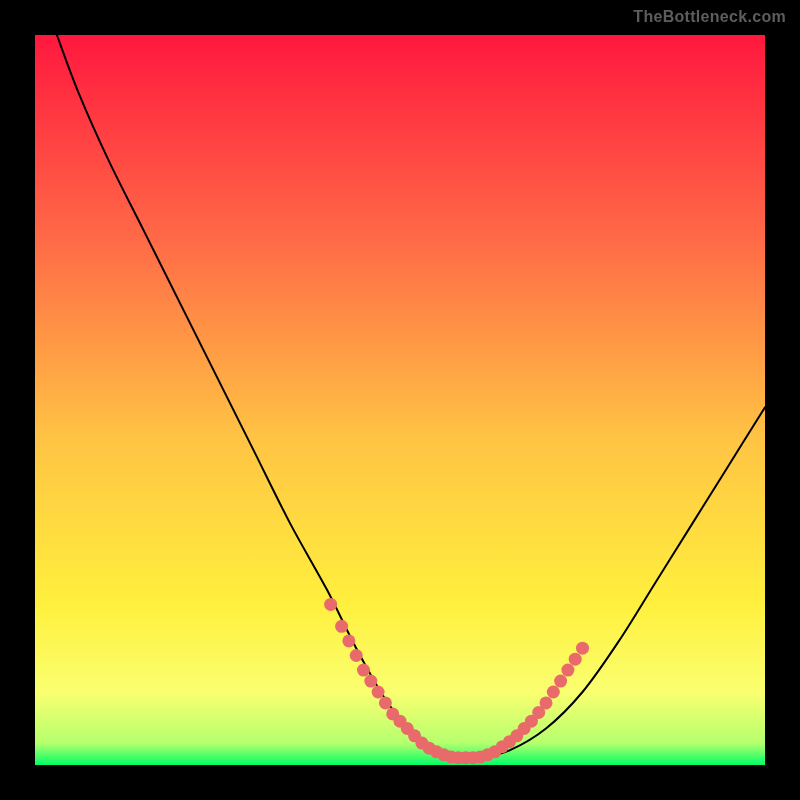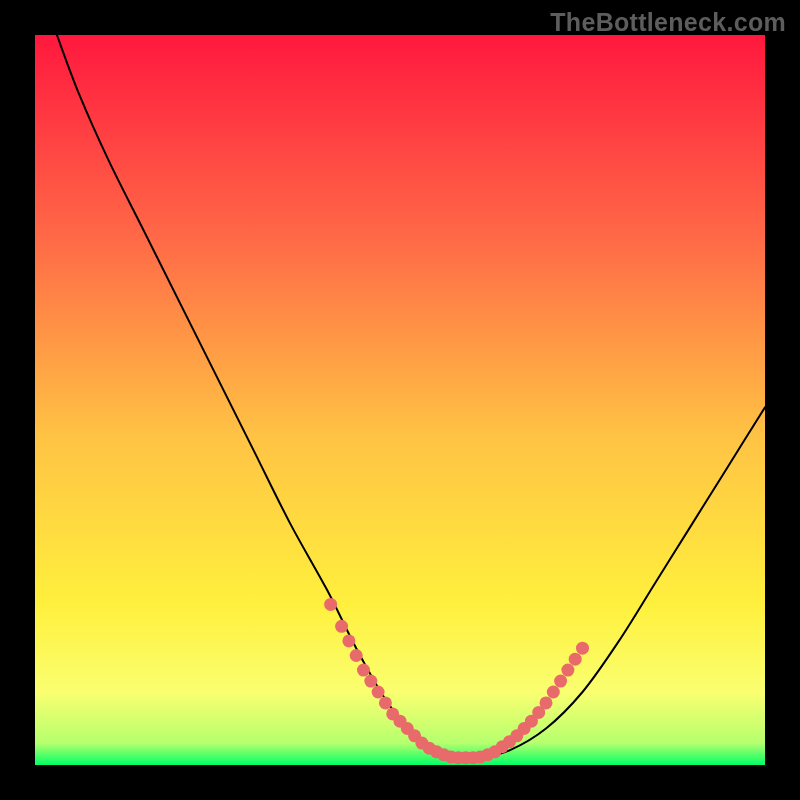--- a/index.html
+++ b/index.html
@@ -15,21 +15,21 @@
     left: 35px;
     top: 35px;
     width: 730px;
     height: 730px;
   }
   .watermark {
     position: absolute;
     top: 8px;
     right: 14px;
     font-family: Arial, Helvetica, sans-serif;
-    font-size: 25px;
+    font-size: 16px;
     font-weight: bold;
     color: #5d5d5d;
     letter-spacing: 0.3px;
   }
   svg { display: block; }
 </style>
 </head>
 <body>
 
 <div class="frame">

